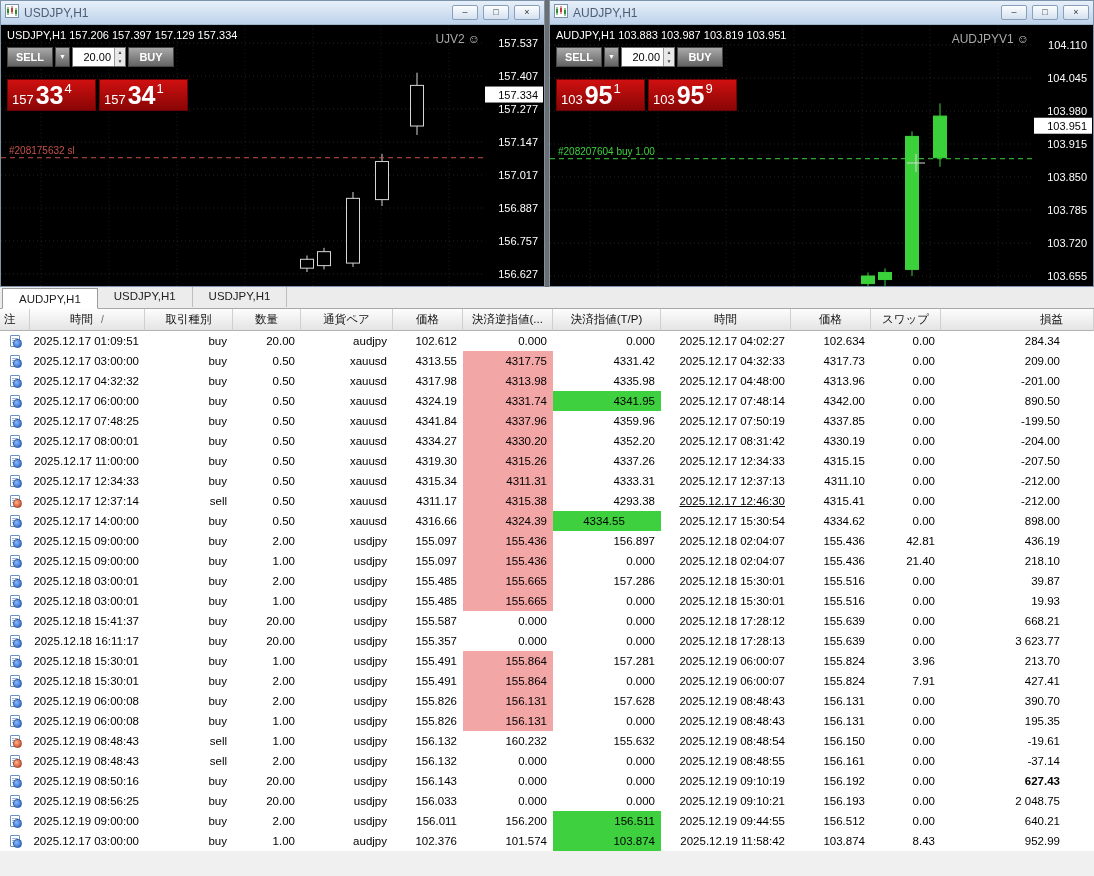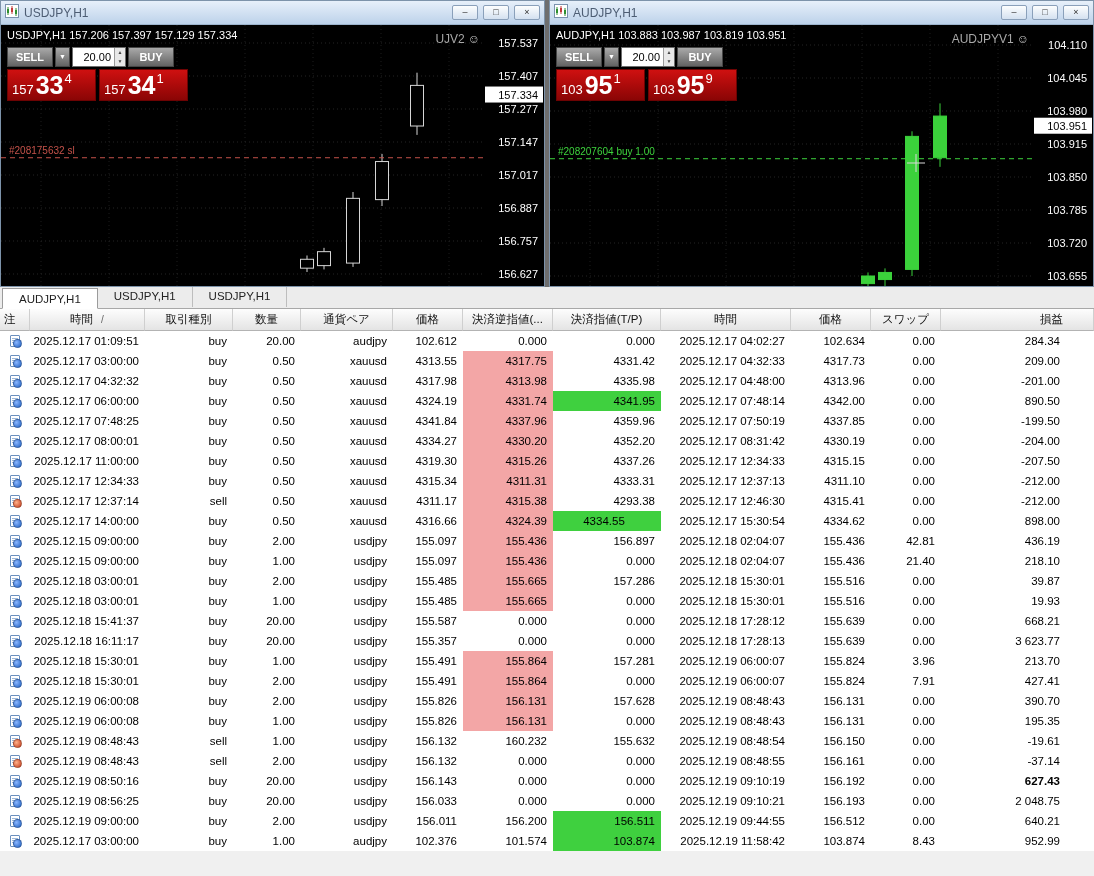--- a/index.html
+++ b/index.html
@@ -26,21 +26,21 @@
   .trade-panel { position:absolute; left:6px; top:22px; width:190px; }
   .tp-row1 { display:flex; gap:2px; height:20px; }
   .tp-btn { width:46px; height:20px; background:linear-gradient(#a9a9a9,#636363); border:1px solid #454545;
     color:#fff; font-size:11px; font-weight:bold; line-height:18px; text-align:center; }
   .tp-dd { width:15px; height:20px; background:linear-gradient(#a9a9a9,#636363); border:1px solid #454545;
     color:#fff; font-size:7px; line-height:18px; text-align:center; }
   .tp-vol { width:54px; height:20px; background:#fff; border:1px solid #6d6d6d; display:flex; align-items:center; }
   .tp-vol .vol-val { flex:1; text-align:right; font-size:11px; padding-right:3px; color:#000; }
   .tp-spin { width:11px; height:18px; border-left:1px solid #9a9a9a; display:flex; flex-direction:column; }
   .tp-spin span { flex:1; font-size:5px; line-height:8px; text-align:center; color:#444; background:#e8e8e8; }
-  .tp-row2 { display:flex; gap:3px; margin-top:2px; }
+  .tp-row2 { display:flex; gap:3px; margin-top:12px; }
   .tp-price { width:89px; height:32px; background:linear-gradient(#cf1010,#8a0505); border:1px solid #6d0303;
     color:#fff; display:flex; align-items:flex-end; padding:1px 4px 2px 4px; }
   .pp-small { font-size:13px; margin-right:2px; margin-bottom:1px; }
   .pp-big   { font-size:25px; font-weight:bold; line-height:25px; }
   .pp-sup   { font-size:13px; align-self:flex-start; margin-left:1px; }
 
   
   .tabbar { display:flex; align-items:flex-end; height:22px; background:#ececec; border-bottom:1px solid #a8a8a8; padding-left:2px; }
   .tab { height:21px; line-height:20px; padding:0 16px; font-size:11.5px; color:#222; }
   .tab.active { background:#fff; border:1px solid #9b9b9b; border-bottom:1px solid #fff; margin-bottom:-1px; }
@@ -446,21 +446,21 @@
           <div class="td icon" style="width: 30px;">
             <span class="note sell"></span>
           </div>
           <div class="td" style="width: 115px;">2025.12.17 12:37:14</div>
           <div class="td" style="width: 88px;">sell</div>
           <div class="td" style="width: 68px;">0.50</div>
           <div class="td" style="width: 92px;">xauusd</div>
           <div class="td" style="width: 70px;">4311.17</div>
           <div class="td" style="width: 90px; background: rgb(243, 166, 166);">4315.38</div>
           <div class="td" style="width: 108px;">4293.38</div>
-          <div class="td" style="width: 130px;">2025.12.17 12:46:30</div>
+          <div class="td" style="width: 130px; text-decoration: underline;">2025.12.17 12:46:30</div>
           <div class="td" style="width: 80px;">4315.41</div>
           <div class="td" style="width: 70px;">0.00</div>
           <div class="td profit" style="width: 153px;">-212.00</div>
         </div>
         <div class="tr">
           <div class="td icon" style="width: 30px;">
             <span class="note buy"></span>
           </div>
           <div class="td" style="width: 115px;">2025.12.17 14:00:00</div>
           <div class="td" style="width: 88px;">buy</div>

